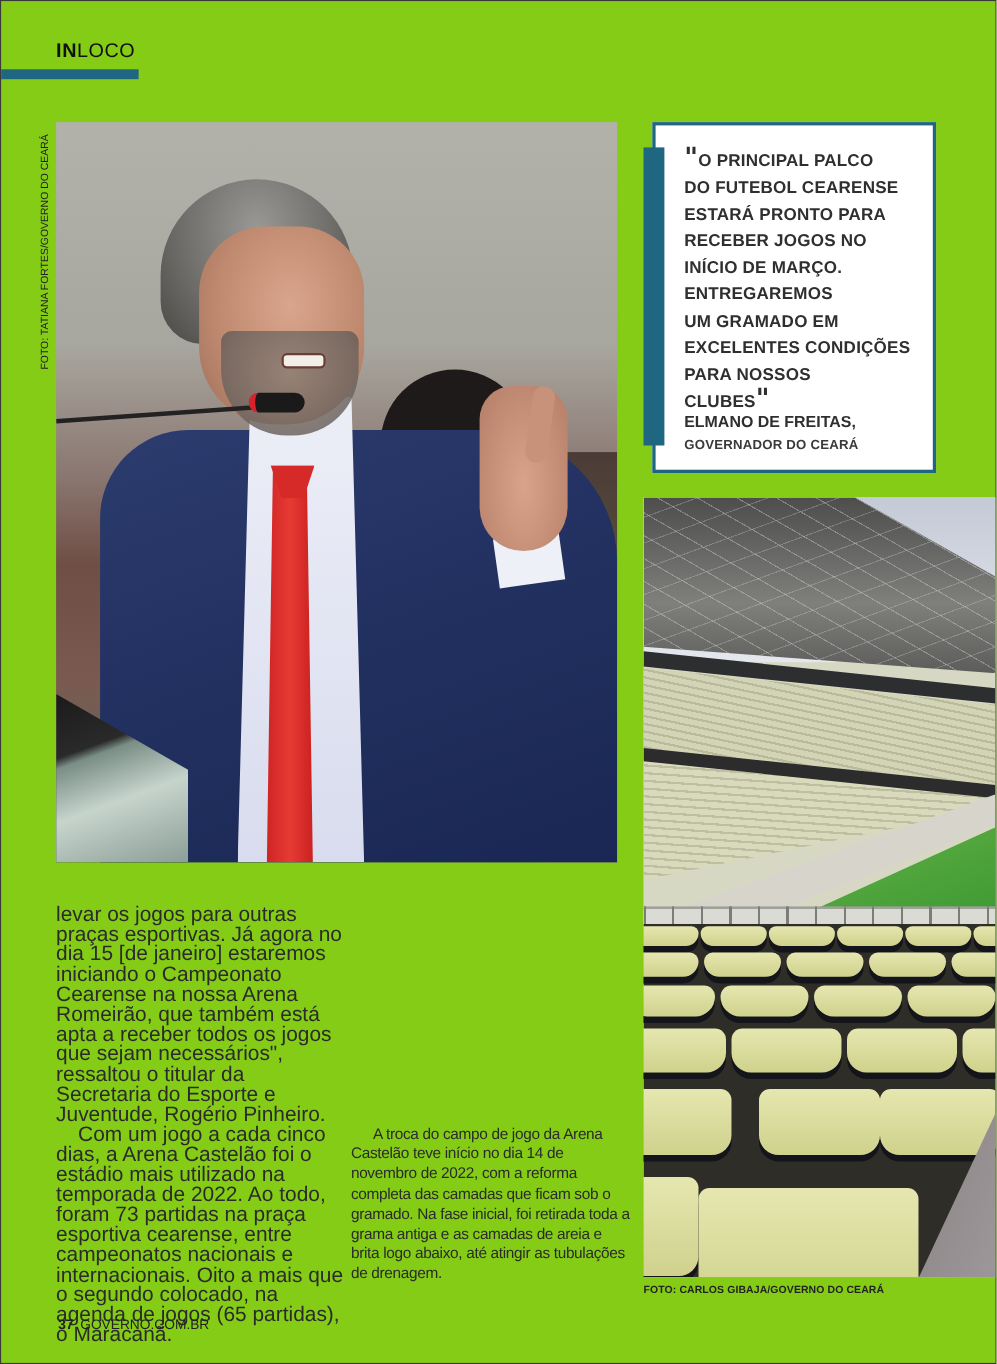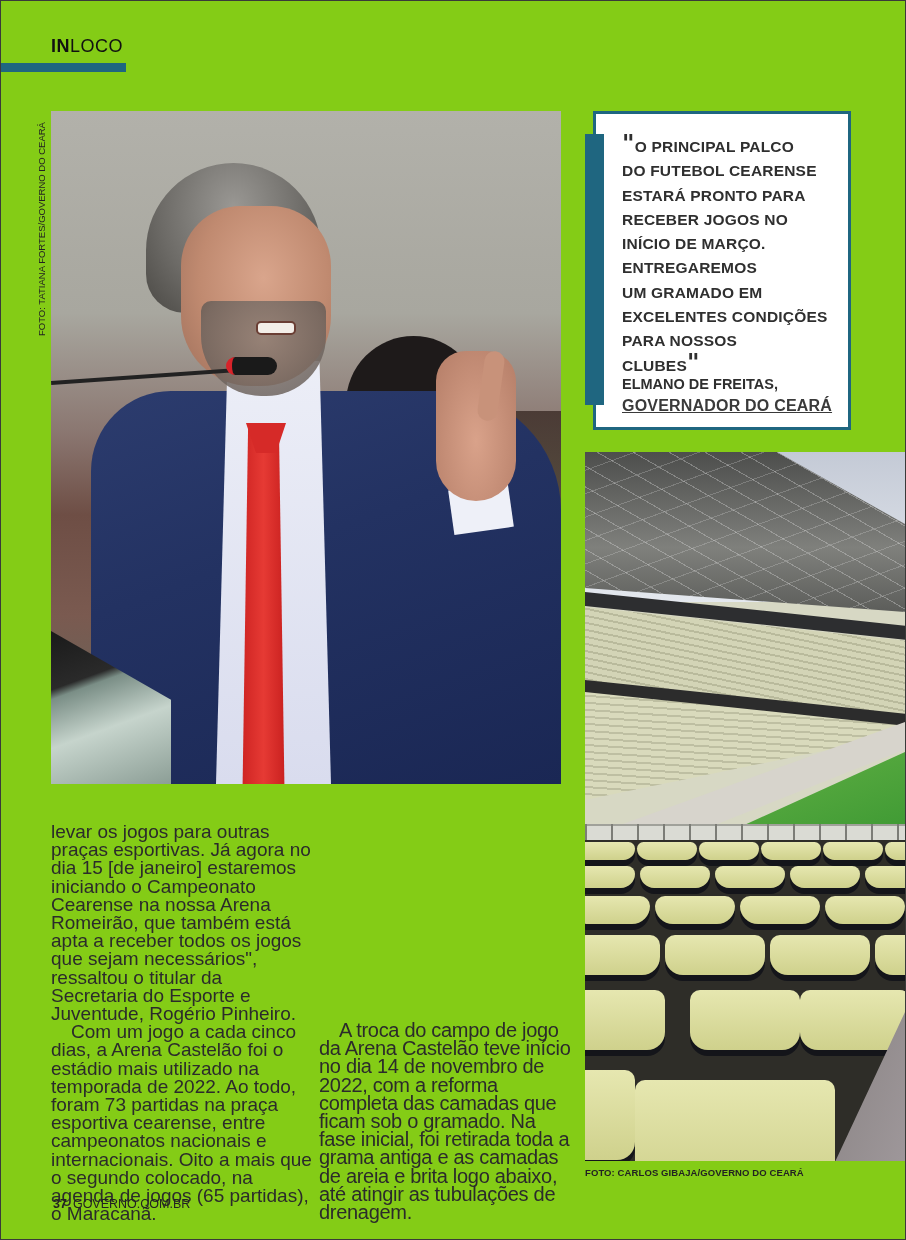--- a/index.html
+++ b/index.html
@@ -33,21 +33,21 @@
   .portrait .mic-stem { position: absolute; left: 0; top: 270px; width: 215px; height: 4px; background: #222; transform: rotate(-4deg); transform-origin: 0 0; }
   .portrait .mic-head { position: absolute; left: 175px; top: 246px; width: 45px; height: 18px; border-radius: 9px; background: #1a1a1a; border-left: 6px solid #d8232a; }
   .portrait .podium { position: absolute; left: 0; top: 520px; width: 120px; height: 153px; background: linear-gradient(160deg, #1a1a1a 0%, #2a2a2a 30%, #7a8e86 35%, #c6d4cc 60%, #8c9e96 100%); clip-path: polygon(0 0, 100% 45%, 100% 100%, 0 100%); }
 
   
   .quote-box { position: absolute; left: 592px; top: 110px; width: 252px; height: 313px; border: 3px solid #1f6680; border-left-width: 3px; background: #fff; }
   .quote-bar { position: absolute; left: 584px; top: 133px; width: 19px; height: 271px; background: #1f6680; }
   .quote-text { position: absolute; left: 621px; top: 134px; width: 222px; font-size: 15.5px; line-height: 24.3px; font-weight: bold; color: #2f2f2f; letter-spacing: 0.2px; }
   .quote-mark { font-size: 24px; font-family: "DejaVu Serif", serif; font-style: italic; line-height: 0; }
   .quote-author { position: absolute; left: 621px; top: 375px; font-size: 14.5px; font-weight: bold; color: #2f2f2f; }
-  .quote-role { position: absolute; left: 621px; top: 396px; font-size: 16px; font-weight: bold; color: #3a3a3a; letter-spacing: 0.2px; text-decoration: underline; }
+  .quote-role { position: absolute; left: 621px; top: 396px; font-size: 12px; font-weight: bold; color: #3a3a3a; letter-spacing: 0.2px; }
 
   
   .stadium { position: absolute; left: 584px; top: 451px; width: 320px; height: 709px; overflow: hidden; background: #d7d8c4; }
   .stadium .sky { position: absolute; left: 0; top: 0; width: 320px; height: 150px; background: linear-gradient(180deg,#c4cad6,#e4e8ee); }
   .stadium .roof { position: absolute; left: 0; top: 0; width: 320px; height: 160px; background: linear-gradient(180deg,#4d4e4c,#7f807c 60%,#5c5d5a); clip-path: polygon(0 0, 60% 0, 100% 45%, 100% 100%, 0 85%); }
   .stadium .roof-lattice { position: absolute; left: 0; top: 0; width: 320px; height: 160px;
      background-image: repeating-linear-gradient(30deg, rgba(220,220,220,.35) 0 1px, transparent 1px 18px), repeating-linear-gradient(-20deg, rgba(220,220,220,.25) 0 1px, transparent 1px 22px);
      clip-path: polygon(0 0, 60% 0, 100% 45%, 100% 100%, 0 85%); }
   .stadium .rim { position: absolute; left: 0; top: 140px; width: 320px; height: 14px; background: #2d2e30; transform: skewY(6deg); transform-origin: 0 0; }
   .stadium .upper-tier { position: absolute; left: 0; top: 155px; width: 320px; height: 85px; background: repeating-linear-gradient(6deg, #d3d4b6 0 5px, #b9ba9c 5px 7px); transform: skewY(6deg); transform-origin: 0 0; }
@@ -62,21 +62,21 @@
 
   .photo-credit-bottom { position: absolute; left: 584px; top: 1166px; font-size: 9.5px; font-weight: bold; color: #222; letter-spacing: 0.1px; }
 
   
   .col { position: absolute; font-size: 19px; line-height: 18.2px; color: #2b2b2b; }
   .col p { margin: 0; }
   .col .indent { text-indent: 20px; }
   .col1 { left: 50px; top: 822px; width: 262px; }
   .col2 { left: 318px; top: 824px; width: 252px; }
   .heading { position: absolute; left: 318px; top: 928px; font-size: 37px; line-height: 41px; font-weight: bold; color: #333; letter-spacing: 1px; width: 260px; }
-  .col3 { left: 318px; top: 1020px; width: 256px; font-size: 20px; line-height: 18.2px; letter-spacing: -0.3px; }
+  .col3 { left: 318px; top: 1020px; width: 256px; font-size: 14px; line-height: 18.2px; letter-spacing: -0.3px; }
 
   .folio { position: absolute; left: 52px; top: 1196px; font-size: 12.5px; color: #222; }
   .folio .num { font-weight: bold; margin-right: 6px; }
 </style>
 </head>
 <body>
 
 <div class="page">
 
   <div class="section-label"><span class="bold">IN</span><span class="light">LOCO</span></div>

